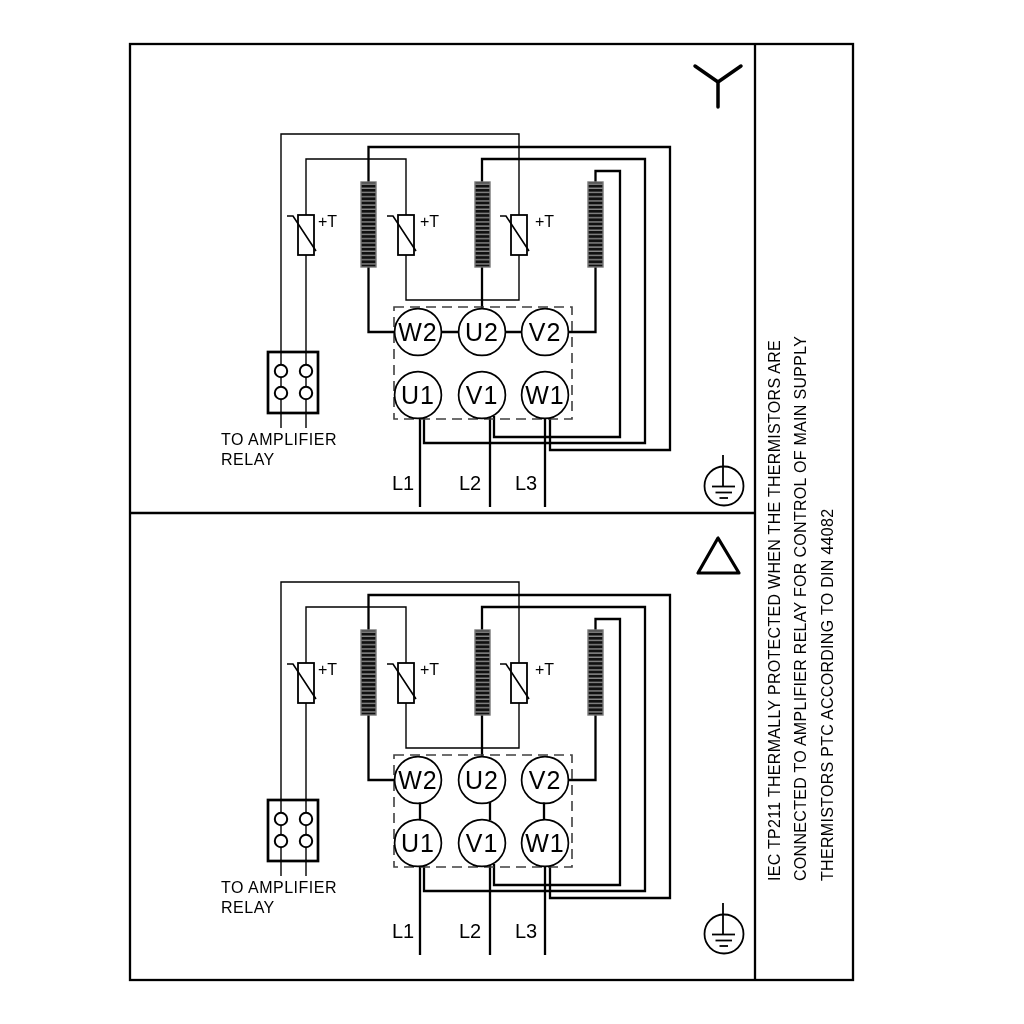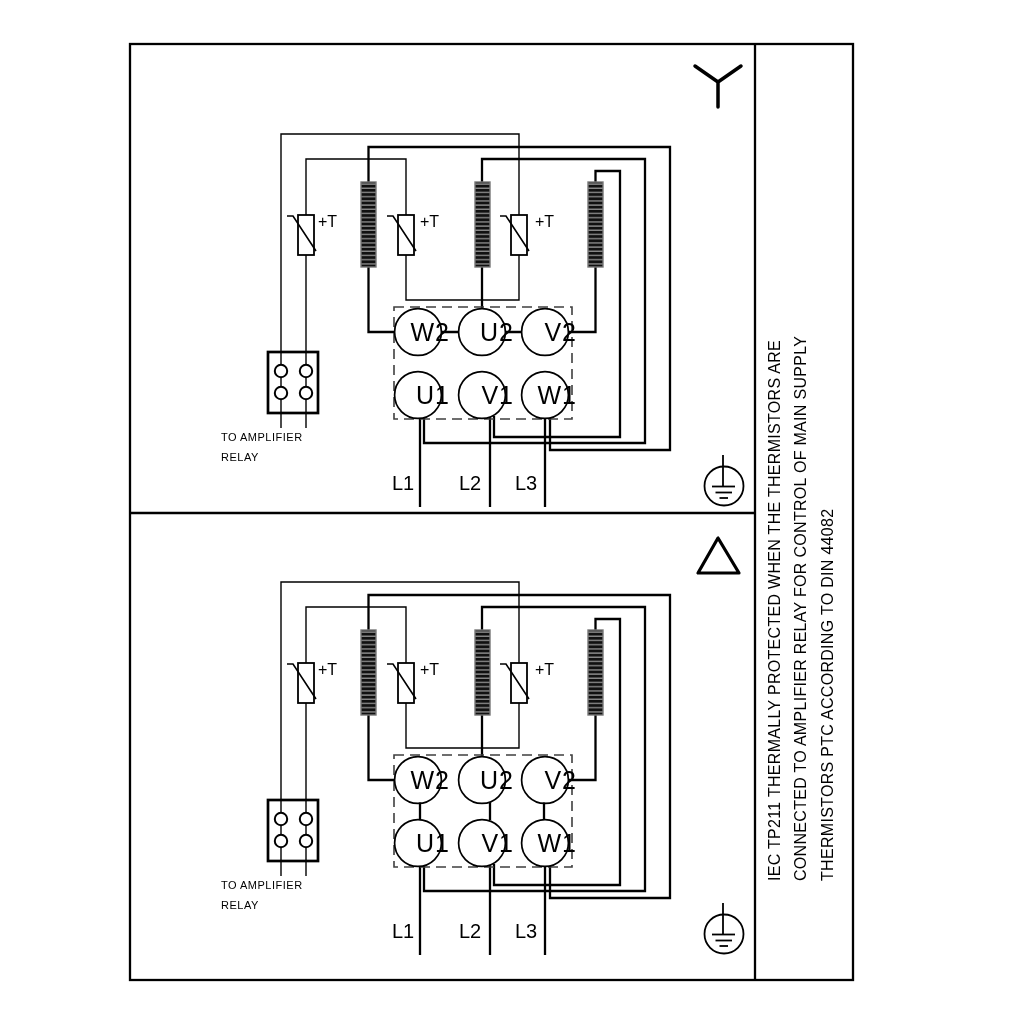--- a/index.html
+++ b/index.html
@@ -12,24 +12,24 @@
   .coil{fill:url(#coilPat);stroke:#777;stroke-width:1.4}
   .therm{fill:#fff;stroke:#000;stroke-width:1.8}
   .tdiag{stroke:#000;stroke-width:1.6;fill:none}
   .dash{fill:none;stroke:#3f3f3f;stroke-width:1.6;stroke-dasharray:10 6}
   .term{fill:#fff;stroke:#000;stroke-width:1.7}
   .rc{fill:#fff;stroke:#000;stroke-width:2}
   .gnd{stroke:#000;stroke-width:1.8;fill:none}
   .border{stroke:#000;stroke-width:2.3;fill:none}
   .sym{stroke:#000;stroke-width:3.5;fill:none;stroke-linecap:round;stroke-linejoin:round}
   .lbl{position:absolute;color:#000;white-space:nowrap;line-height:1.15;}
-  .term-lbl{font-size:25px;letter-spacing:1px;width:64px;text-align:right}
+  .term-lbl{font-size:25px;letter-spacing:1px;width:64px;text-align:center}
   .l-lbl{font-size:20px}
   .t-lbl{font-size:16px}
-  .cap-lbl{font-size:11px;letter-spacing:0.5px}
+  .cap-lbl{font-size:16px;letter-spacing:0.5px}
   .note-lbl{font-size:16px;letter-spacing:0.3px;transform:rotate(-90deg);transform-origin:0 0;}
 </style>
 </head>
 <body>
 
 <div id="stage">
 
   <svg id="linework" width="1024" height="1024" viewBox="0 0 1024 1024">
     <defs>
       <pattern id="coilPat" width="4" height="4.2" patternUnits="userSpaceOnUse">

